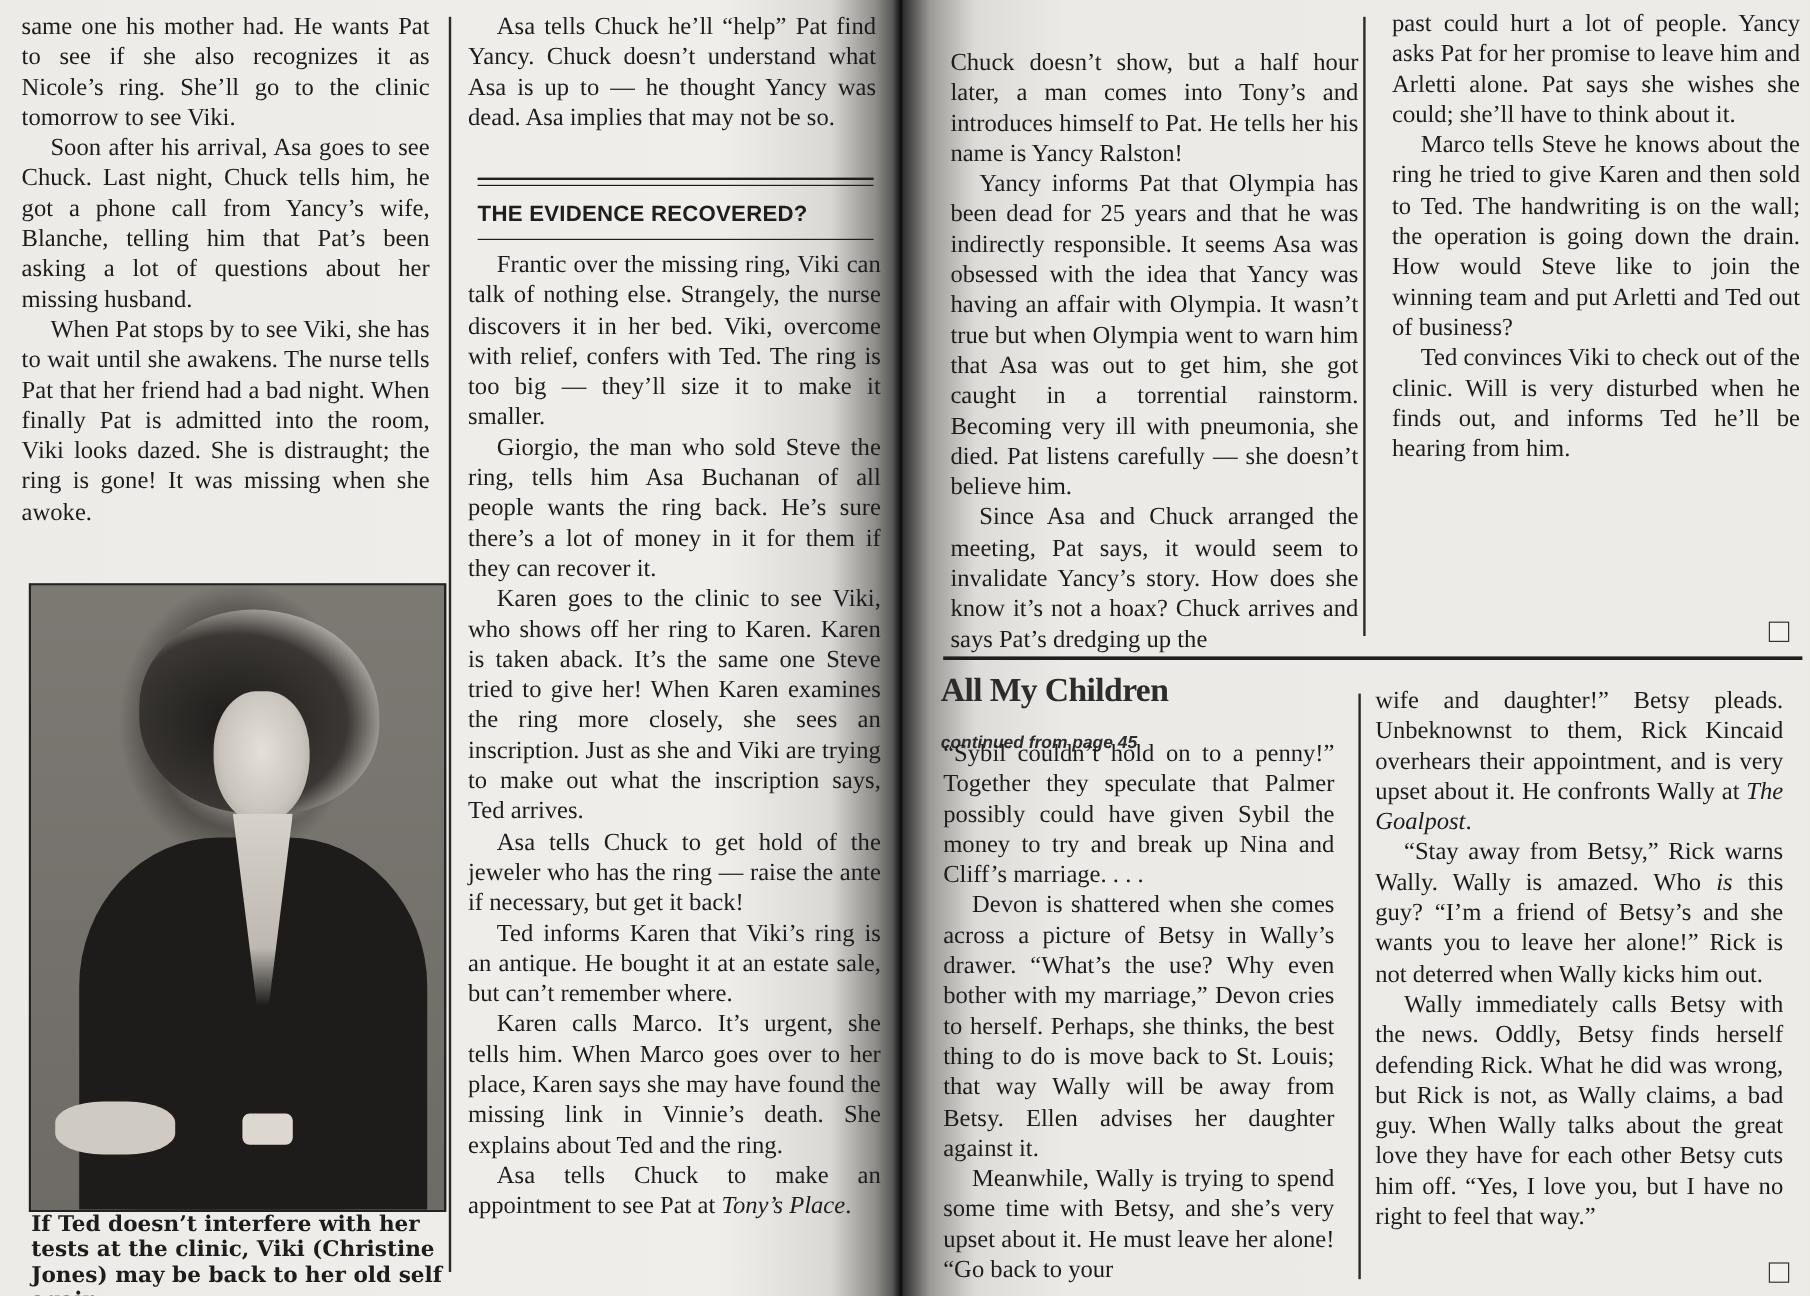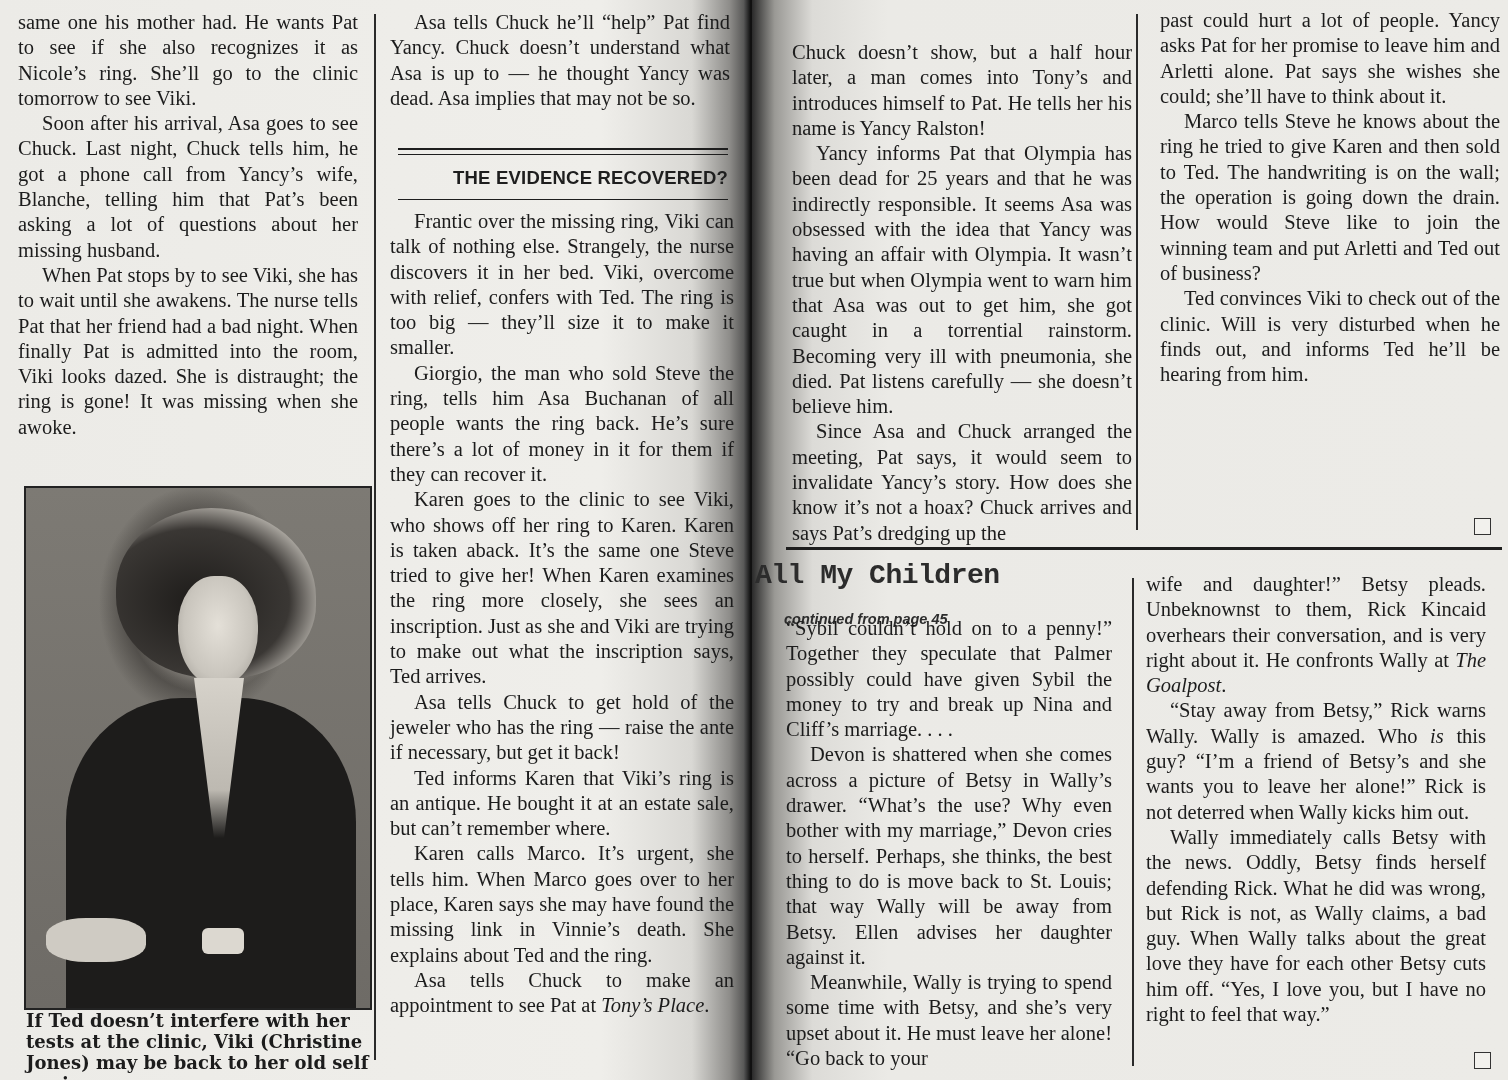--- a/index.html
+++ b/index.html
@@ -18,21 +18,21 @@
   .col p { margin:0; text-indent:0; }
   .col p.ind { text-indent:24px; }
 
   .vrule { position:absolute; width:2px; background:#2a2a2a; }
   .hrule { position:absolute; height:2px; background:#1e1e1e; }
   .hrule.thin { height:1px; }
 
   .section-head {
     position:absolute; font-family:"Liberation Sans","DejaVu Sans",sans-serif;
     font-weight:bold; font-size:18.5px; letter-spacing:0.2px; color:#1e1e1e;
-    text-align:right;
+    text-align:left;
   }
   .photo {
     position:absolute; left:24px; top:486px; width:344px; height:520px;
     border:2px solid #222;
     background:
       radial-gradient(ellipse 30% 18% at 53% 26%, #d8d4cc 0%, #b8b4ac 40%, rgba(0,0,0,0) 75%),
       radial-gradient(ellipse 36% 28% at 50% 22%, #2a2826 0%, #4a4743 55%, rgba(0,0,0,0) 80%),
       radial-gradient(ellipse 48% 50% at 50% 80%, #1b1a19 0%, #222 60%, rgba(0,0,0,0) 72%),
       radial-gradient(ellipse 12% 14% at 48% 62%, #cfcbc4 0%, rgba(0,0,0,0) 70%),
       linear-gradient(180deg,#7d7a74 0%,#6e6b66 100%);
@@ -60,22 +60,22 @@
   }
   .photo .hand {
     position:absolute; left:20px; top:430px; width:100px; height:44px; border-radius:40%;
     background:#cfcbc3;
   }
   .caption {
     position:absolute; left:26px; top:1010px; width:346px;
     font-family:"DejaVu Serif",serif; font-weight:bold; font-size:18px; line-height:21px; color:#1c1c1c;
   }
   .article-title {
-    position:absolute; left:755px; top:560px;
-    font-family:Liberation Mono, monospace; font-weight:bold; font-size:28px; color:#2c2c2c; letter-spacing:-0.5px;
+    position:absolute; left:784px; top:560px;
+    font-family:Liberation Serif, serif; font-weight:bold; font-size:28px; color:#2c2c2c; letter-spacing:-0.5px;
   }
   .article-sub {
     position:absolute; left:784px; top:591px;
     font-family:"Liberation Sans","DejaVu Sans",sans-serif; font-style:italic; font-weight:bold; font-size:14.5px; color:#2c2c2c;margin-top:20px;
   }
   .end-mark {
     position:absolute; width:15px; height:15px; border:1.5px solid #333; background:#f2f1ed;
   }
   i { font-style:italic; }
 </style>
@@ -149,17 +149,17 @@
 
 <div class="col" style="left:786px; top:616px; width:326px;">
   <p>“Sybil couldn’t hold on to a penny!” Together they speculate that Palmer possibly could have given Sybil the money to try and break up Nina and Cliff’s marriage. . . .</p>
   <p class="ind">Devon is shattered when she comes across a picture of Betsy in Wally’s drawer. “What’s the use? Why even bother with my marriage,” Devon cries to herself. Perhaps, she thinks, the best thing to do is move back to St. Louis; that way Wally will be away from Betsy. Ellen advises her daughter against it.</p>
   <p class="ind">Meanwhile, Wally is trying to spend some time with Betsy, and she’s very upset about it. He must leave her alone! “Go back to your</p>
 </div>
 
 <div class="vrule" style="left:1132px; top:578px; height:488px;"></div>
 
 <div class="col" style="left:1146px; top:572px; width:340px;">
-  <p><span>wife and daughter!” Betsy pleads. Unbeknownst to them, Rick Kincaid overhears their conversation, and is very right about it. He confronts Wally at </span><i>The Goalpost</i><span>.</span></p>
+  <p><span>wife and daughter!” Betsy pleads. Unbeknownst to them, Rick Kincaid overhears their appointment, and is very upset about it. He confronts Wally at </span><i>The Goalpost</i><span>.</span></p>
   <p class="ind"><span>“Stay away from Betsy,” Rick warns Wally. Wally is amazed. Who </span><i>is</i><span> this guy? “I’m a friend of Betsy’s and she wants you to leave her alone!” Rick is not deterred when Wally kicks him out.</span></p>
   <p class="ind">Wally immediately calls Betsy with the news. Oddly, Betsy finds herself defending Rick. What he did was wrong, but Rick is not, as Wally claims, a bad guy. When Wally talks about the great love they have for each other Betsy cuts him off. “Yes, I love you, but I have no right to feel that way.”</p>
 </div>
 <div class="end-mark" style="left:1474px; top:1052px;"></div>
 
 </body></html>

